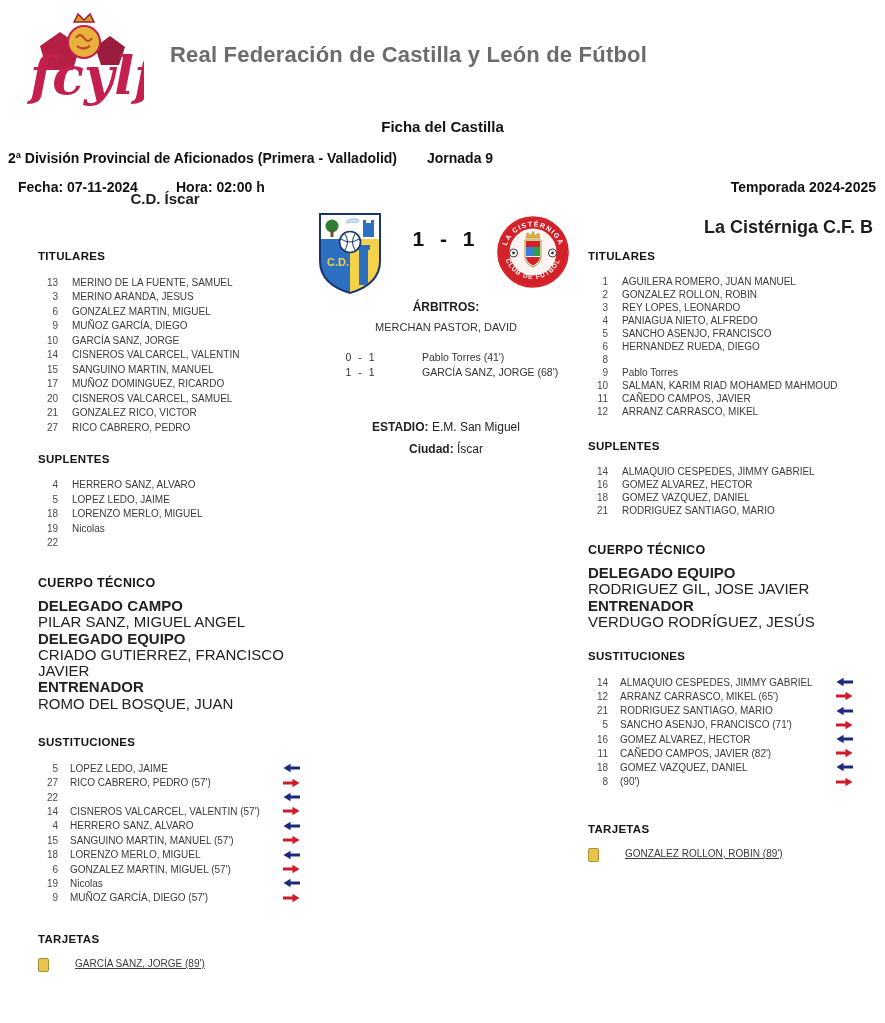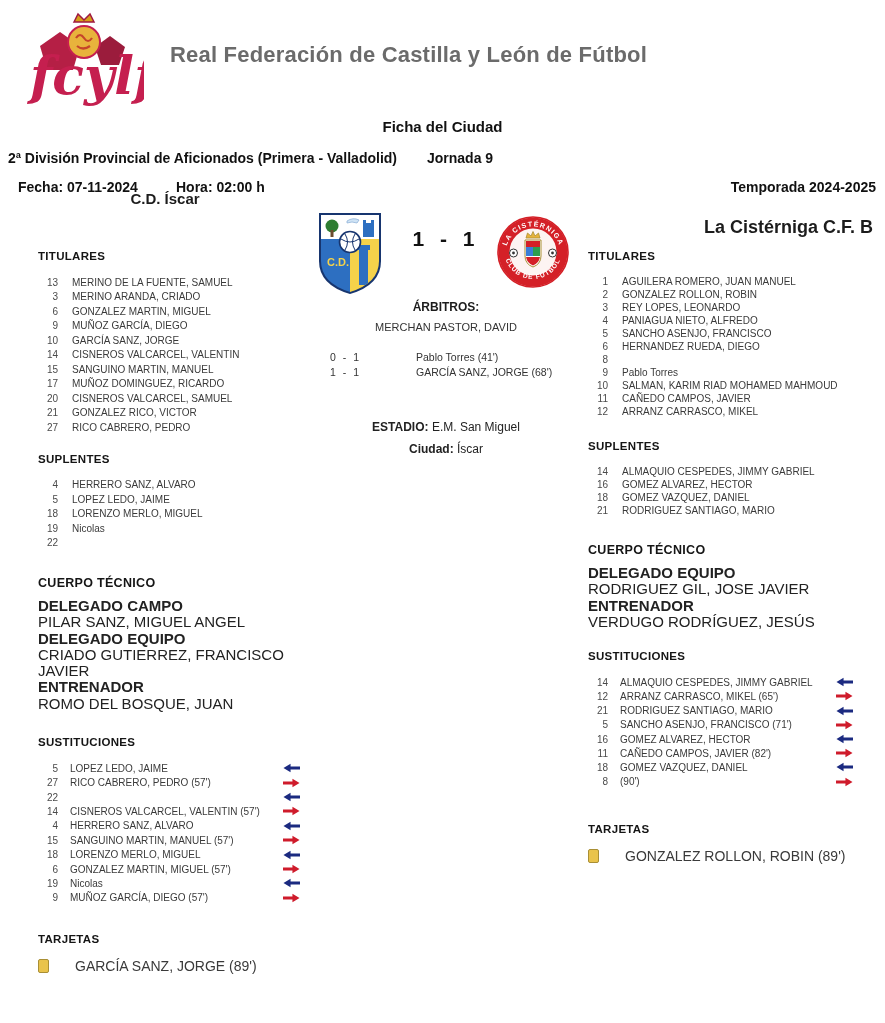--- a/index.html
+++ b/index.html
@@ -61,51 +61,51 @@
   .staff-row .role { font-weight:bold; }
 
   .subs .sub-row { display:flex; align-items:center; height:14.4px; font-size:10px; color:#3a3a3a; padding-right:20px; }
   .col-right .subs .sub-row { height:14.2px; }
   .sub-row .num { width:20px; text-align:right; margin-right:12px; color:#4a4a4a; }
   .sub-row .pname { white-space:nowrap; }
   .sub-row .arrow { margin-left:auto; display:flex; align-items:center; }
   .arrow-in  { color:#1b2a80; }
   .arrow-out { color:#cf1b2b; }
 
-  .cards .card-row { display:flex; align-items:center; font-size:14px; color:#3a3a3a; height:16px; }
+  .cards .card-row { display:flex; font-size:10px; color:#3a3a3a; height:16px;text-decoration:underline; }
   .card-chip { width:11px; height:14px; border-radius:2px; margin-right:26px; }
   .card-yellow { background:#e9c34b; border:1px solid #a98f35; }
 
   
   .arb-h { font-size:12px; font-weight:bold; margin-bottom:7px; }
   .arb-name { font-size:11px; color:#333; margin-bottom:16px; }
   .goles-h { font-size:14px; font-weight:bold; letter-spacing:.5px; margin-bottom:14px; }
   .goal-row { display:flex; font-size:10.5px; color:#333; height:15.5px; align-items:center; }
-  .goal-row .gscore { width:62px; text-align:left; letter-spacing:2px; }
-  .goal-row .gscorer { margin-left:24px; text-align:left; }
+  .goal-row .gscore { width:62px; text-align:center; letter-spacing:2px; }
+  .goal-row .gscorer { margin-left:30px; text-align:left; }
   .venue { margin-top:40px; font-size:12px; color:#222; }
   .venue .v-row { margin-bottom:8px; }
   .venue b { font-weight:bold; }
 </style>
 </head>
 <body>
 
 <div class="page">
 
   <svg class="fed-logo" viewBox="0 0 122 104">
     <polygon points="38,22 58,36 51,60 25,60 18,36" fill="#b51f45"></polygon>
     <polygon points="88,26 103,37 97,55 79,55 73,37" fill="#9b1c3c"></polygon>
     <circle cx="62" cy="32" r="16" fill="#e8b33c" stroke="#c51f4f" stroke-width="2"></circle>
     <path d="M54,28 q4,-6 8,0 q4,6 8,0 M55,36 q6,5 13,0" stroke="#c5452a" stroke-width="2.2" fill="none"></path>
     <polygon points="52,12 56,4 62,10 68,4 72,12" fill="#d4a017" stroke="#a01840" stroke-width="1.5"></polygon>
     <text x="8" y="84" font-family="DejaVu Serif, serif" font-style="italic" font-weight="bold" font-size="52" fill="#c51f4f">fcylf</text>
   </svg>
 
   <div class="fed-title">Real Federación de Castilla y León de Fútbol</div>
-  <div class="ficha-title">Ficha del Ciudad</div>
+  <div class="ficha-title">Ficha del Castilla</div>
 
   <div class="competition-line">
     <span>2ª División Provincial de Aficionados (Primera - Valladolid)</span><span class="jornada">Jornada 9</span>
   </div>
 
   <div class="meta-line">
     <span class="fecha">Fecha:  07-11-2024</span>
     <span class="hora">Hora:  02:00 h</span>
     <span class="temporada">Temporada 2024-2025</span>
   </div>
@@ -190,21 +190,21 @@
     <div class="sec-h">TITULARES</div>
     <div class="roster">
 
         <div class="roster-row">
           <span class="num">13</span>
           <span class="pname">MERINO DE LA FUENTE, SAMUEL</span>
         </div>
 
         <div class="roster-row">
           <span class="num">3</span>
-          <span class="pname">MERINO ARANDA, CRIADO</span>
+          <span class="pname">MERINO ARANDA, JESUS</span>
         </div>
 
         <div class="roster-row">
           <span class="num">6</span>
           <span class="pname">GONZALEZ MARTIN, MIGUEL</span>
         </div>
 
         <div class="roster-row">
           <span class="num">9</span>
           <span class="pname">MUÑOZ GARCÍA, DIEGO</span>

